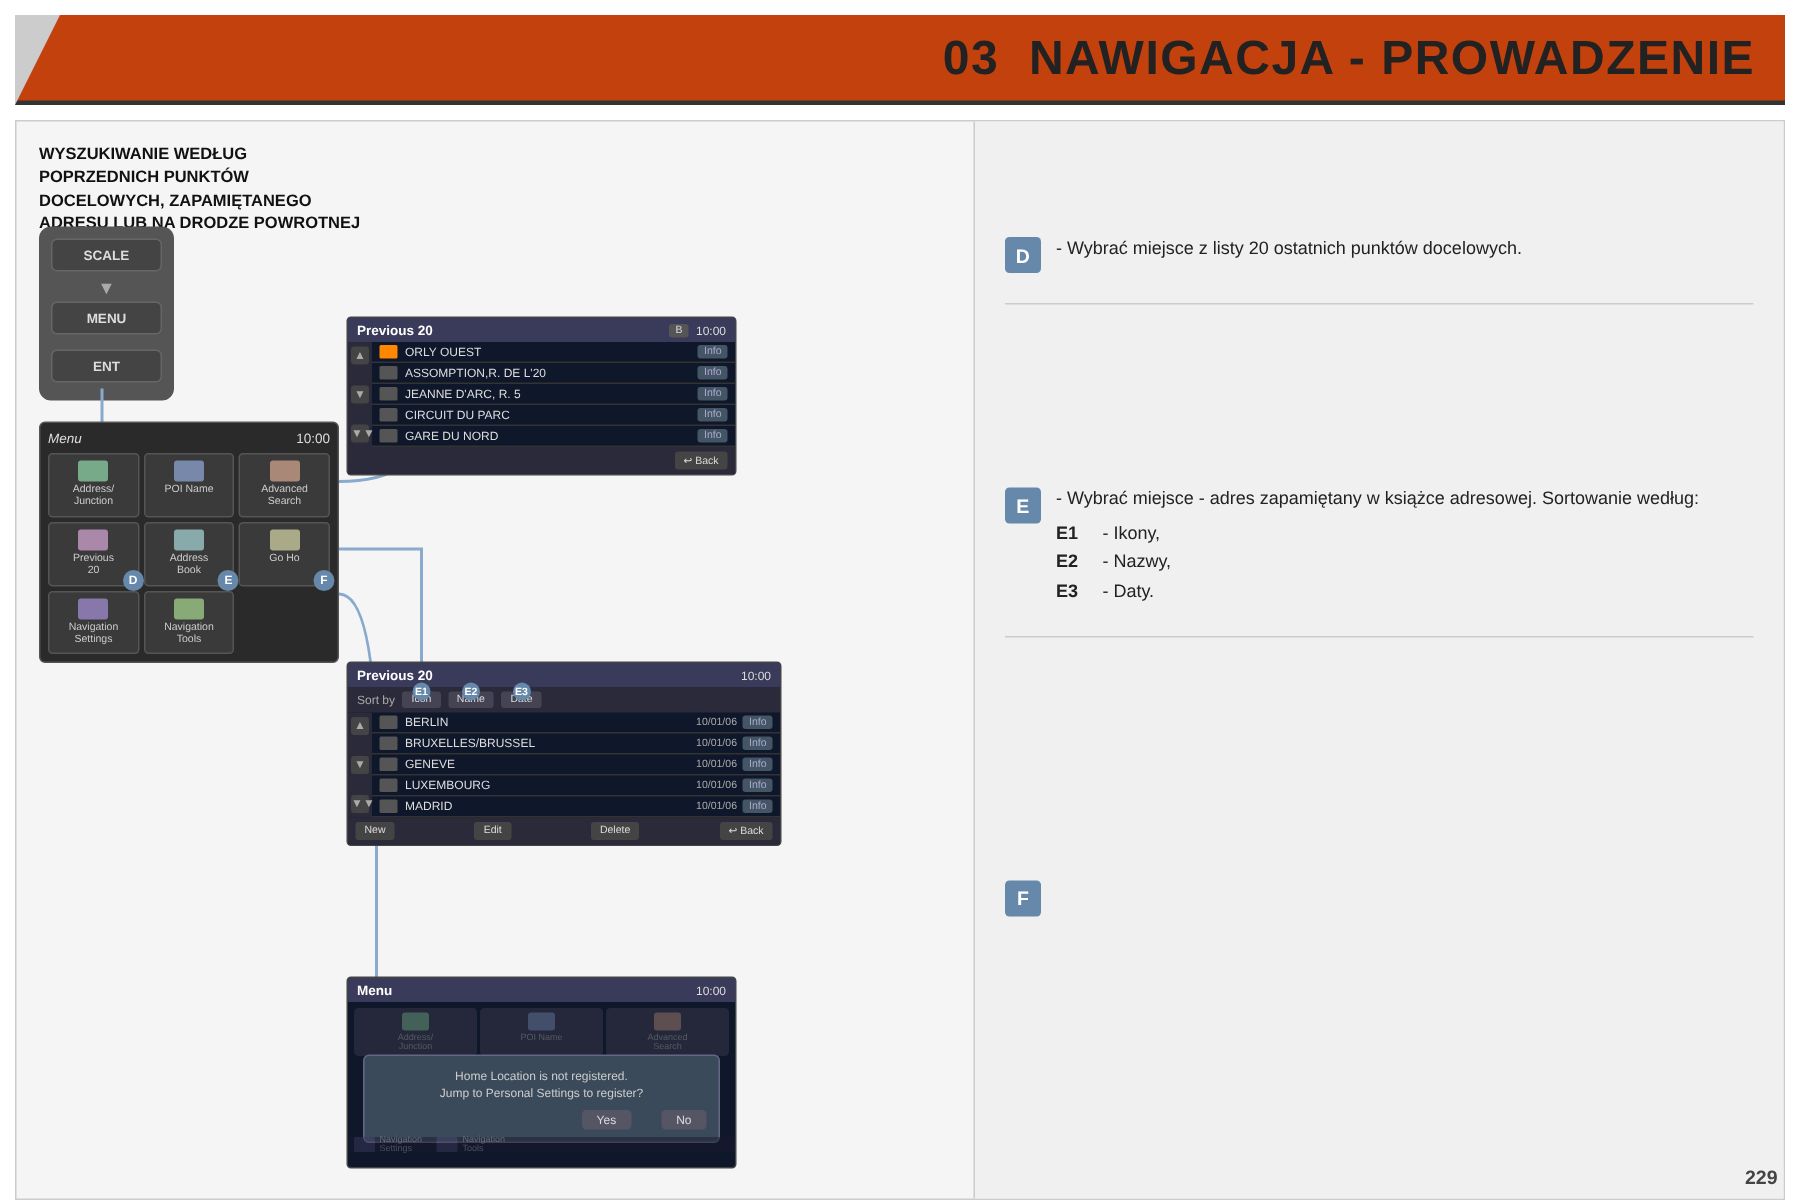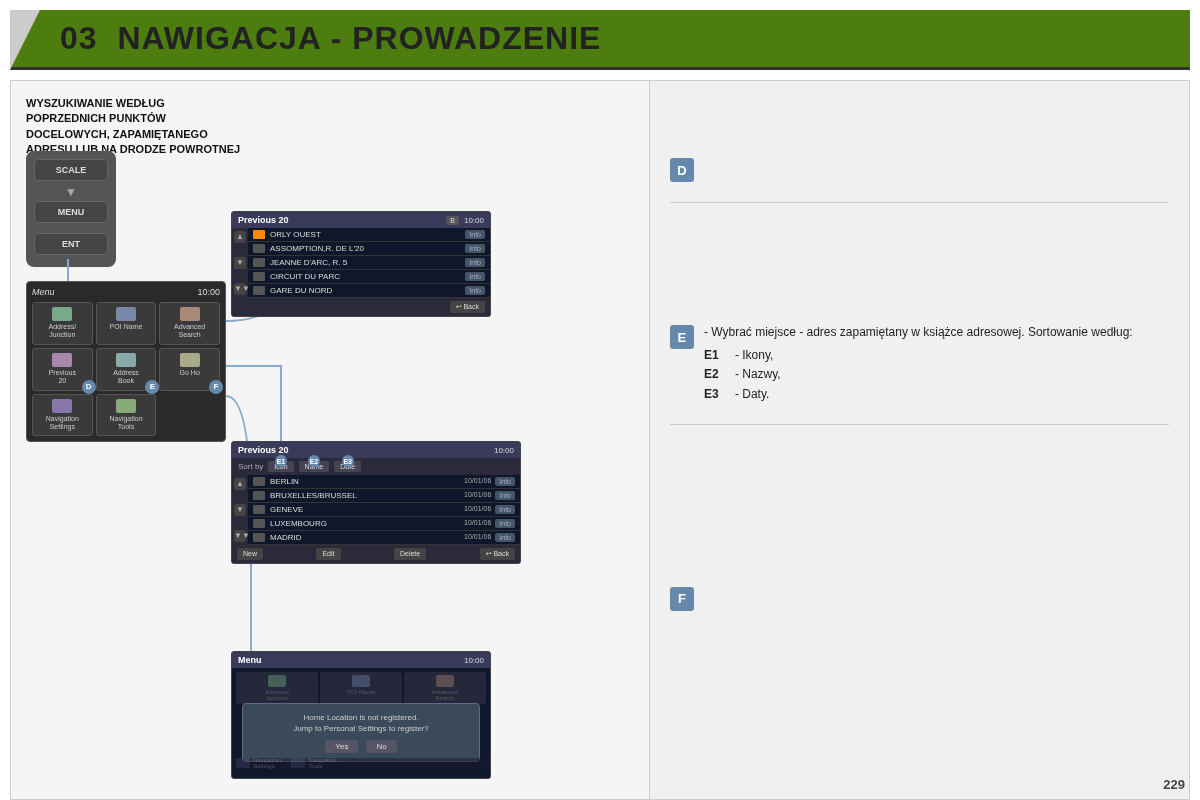--- a/index.html
+++ b/index.html
@@ -7,27 +7,28 @@
       width: 1200px;
       height: 800px;
       background: #ffffff;
       font-family: Arial, sans-serif;
       overflow: hidden;
       position: relative;
     }
 
     
     .page-header {
-      background: #4d7c0f;
+      background: #c2410c;
       border-bottom: 3px solid #333;
       padding: 10px 20px 10px 10px;
       display: flex;
       align-items: center;
       margin: 10px 10px 0 10px;
       position: relative;
+      justify-content: flex-end;
     }
     .page-header::before {
       content: '';
       position: absolute;
       left: 0;
       top: 0;
       width: 0;
       height: 0;
       border-top: 60px solid #ccc;
       border-right: 30px solid transparent;
@@ -193,21 +194,21 @@
       width: 290px;
     }
     .screen3 {
       top: 570px;
       left: 220px;
       width: 260px;
     }
 
     .list-item-row {
       display: flex;
-      align-items: flex-start;
+      align-items: center;
       padding: 2px 5px;
       border-bottom: 1px solid #333;
     }
     .list-icon {
       width: 12px;
       height: 9px;
       background: #555;
       margin-right: 5px;
       border-radius: 1px;
       flex-shrink: 0;
@@ -341,21 +342,21 @@
       top: 35px;
       left: 10px;
       right: 10px;
       background: #3a4a5a;
       border: 1px solid #668;
       border-radius: 4px;
       padding: 8px;
       text-align: center;
     }
     .dialog-text { color: #ccc; font-size: 8px; margin-bottom: 6px; line-height: 1.4; }
-    .dialog-btns { display: flex; justify-content: center; gap: 8px; }
+    .dialog-btns { display: flex; justify-content: flex-end; gap: 20px; }
     .dialog-btn {
       background: #556;
       color: #ddd;
       font-size: 8px;
       padding: 2px 10px;
       border-radius: 3px;
     }
 
     
     .arrows-svg {
@@ -670,20 +671,21 @@
         </div>
       </div>
     </div>
 
   </div>
 
   <div class="right-panel">
 
     <div class="info-section" style="margin-top:60px;">
       <div class="info-letter">D</div>
+      <div class="info-text">- Wybrać miejsce z listy 20 ostatnich punktów docelowych.</div>
     </div>
 
     <hr class="info-separator">
 
     <div class="info-section" style="margin-top:120px;">
       <div class="info-letter">E</div>
       <div class="info-text">
         - Wybrać miejsce - adres zapamiętany w książce adresowej. Sortowanie według:
         <div class="info-sub">
           <div class="info-sub-row">

